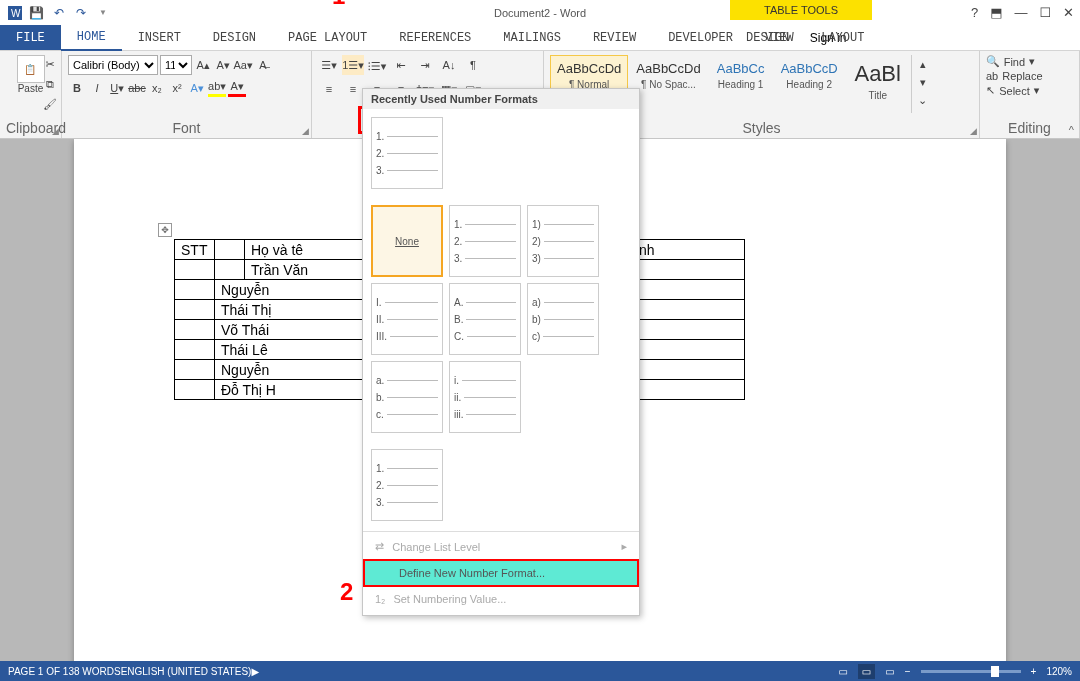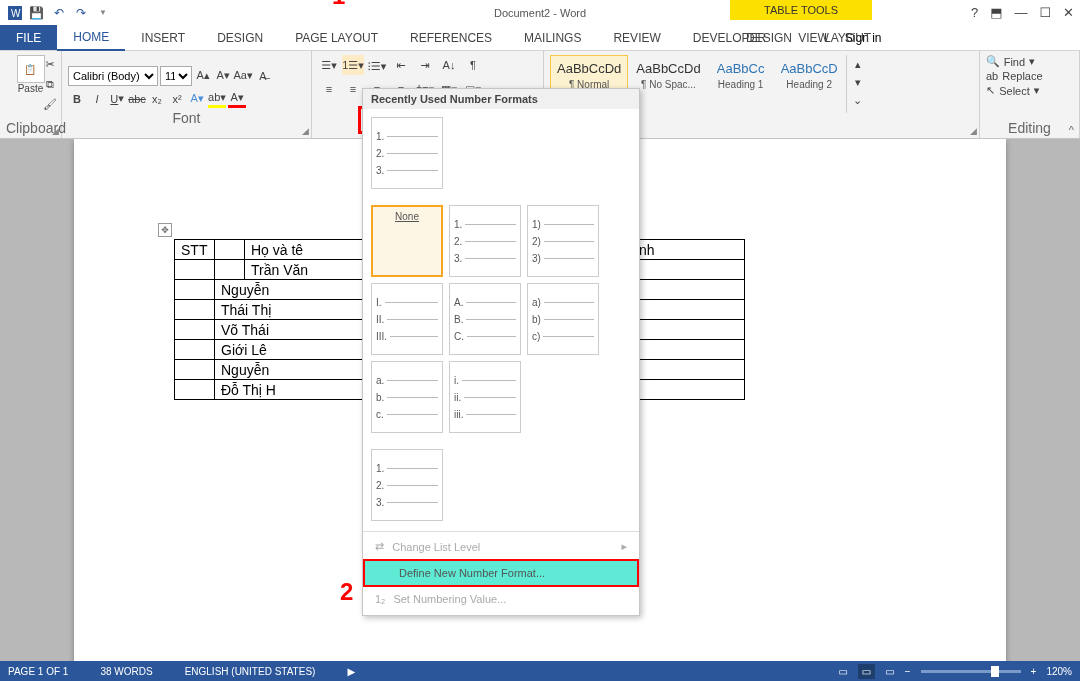--- a/index.html
+++ b/index.html
@@ -8,32 +8,32 @@
 
 .titlebar { height: 25px; background: #fff; display: flex; align-items: center; font-size: 11px; position: relative; }
 .titlebar .qat { display: flex; align-items: center; gap: 4px; padding-left: 6px; }
 .titlebar .qat-icon { width: 18px; height: 18px; display: flex; align-items: center; justify-content: center; color: #2b579a; font-size: 12px; }
 .titlebar .doc-title { position: absolute; left: 50%; transform: translateX(-50%); color: #555; }
 .titlebar .tools-tab { position: absolute; left: 730px; top: 0; background: #fce100; color: #333; padding: 4px 34px; font-size: 11px; text-align: right; }
 .titlebar .win-controls { position: absolute; right: 6px; display: flex; gap: 12px; color: #444; font-size: 13px; }
 
 
 .tabs { height: 26px; background: #fff; display: flex; align-items: center; font-size: 12px; border-bottom: 1px solid #d4d4d4; }
-.tab { padding: 12px 16px; height: 100%; display: flex; align-items: center; color: #444; text-transform: uppercase; cursor: pointer; }
+.tab { padding: 12px 16px; height: 100%; display: flex; align-items: center; color: #444; text-transform: uppercase; cursor: pointer; font-family: Liberation Mono, monospace; }
 .tab.file { background: #2b579a; color: #fff; }
 .tab.active { color: #2b579a; border-bottom: 2px solid #2b579a; }
 .tab.tool { color: #444; }
 .tabs .tool-group { position: absolute; left: 730px; display: flex; }
 
 
 .ribbon { height: 88px; background: #f3f3f3; display: flex; border-bottom: 1px solid #c6c6c6; position: relative; }
 .group { border-right: 1px solid #d0d0d0; padding: 4px 6px 2px 6px; display: flex; flex-direction: column; justify-content: space-between; }
 .group-label { font-size: 14px; color: #666; text-align: center; padding-top: 2px; }
 .clipboard-group { width: 62px; }
-.font-group { width: 250px; justify-content: center; }
+.font-group { width: 250px; }
 .para-group { width: 232px; }
 .styles-group { flex: 1; }
 .editing-group { width: 100px; }
 .paste-btn { display: flex; flex-direction: column; align-items: center; font-size: 10px; color: #444; }
 .paste-icon { width: 28px; height: 28px; background: #fff; border: 1px solid #c0c0c0; display: flex; align-items: center; justify-content: center; }
 .font-row1 { display: flex; gap: 2px; align-items: center; }
 .font-select { font-size: 11px; border: 1px solid #ababab; height: 20px; background: #fff; }
 .font-name { width: 90px; }
 .font-size { width: 32px; }
 .btn-small { width: 18px; height: 18px; display: inline-flex; align-items: center; justify-content: center; font-size: 11px; color: #444; border: none; background: transparent; cursor: pointer; }
@@ -61,31 +61,31 @@
 .word-table { position: absolute; left: 100px; top: 100px; border-collapse: collapse; font-size: 14px; }
 .word-table td { border: 1px solid #000; padding: 1px 6px; height: 20px; }
 .table-handle { position: absolute; left: 84px; top: 84px; width: 14px; height: 14px; border: 1px solid #999; background: #fff; font-size: 9px; text-align: center; line-height: 12px; color: #666; }
 
 
 .num-dropdown { position: absolute; left: 362px; top: 88px; width: 278px; background: #fff; border: 1px solid #c6c6c6; box-shadow: 2px 2px 6px rgba(0,0,0,0.25); z-index: 10; font-size: 11px; padding-bottom: 4px; }
 .num-section-title { background: #f0f0f0; padding: 4px 8px; font-weight: bold; color: #444; font-size: 11px; }
 .num-grid { display: flex; flex-wrap: wrap; gap: 6px; padding: 8px; }
 .num-item { width: 72px; height: 72px; border: 1px solid #ccc; background: #fff; padding: 4px; display: flex; flex-direction: column; justify-content: center; gap: 6px; font-size: 10px; color: #555; }
 .num-item.sel { border: 2px solid #f5a623; background: #fdf6e5; }
-.num-item.none { align-items: center; justify-content: flex-start; text-decoration: underline; }
+.num-item.none { align-items: center; justify-content: center; text-decoration: underline; }
 .num-line { display: flex; align-items: center; gap: 3px; }
 .num-line .bar { flex: 1; height: 1px; background: #bbb; }
 .num-menu { padding: 6px 12px; color: #555; display: flex; align-items: center; gap: 8px; }
 .num-menu.disabled { color: #aaa; }
 .callout-2 { position: absolute; left: 340px; top: 578px; color: #ff0000; font-size: 24px; font-weight: bold; z-index: 20; }
 .menu-highlight { background: #5eead4; border: 2px solid #ff0000; }
 
 
 .statusbar { position: absolute; bottom: 0; left: 0; right: 0; height: 20px; background: #2b579a; color: #fff; font-size: 10px; display: flex; align-items: center; padding: 0 8px; justify-content: space-between; }
-.statusbar .left { display: flex; gap: 32px; }
+.statusbar .left { display: flex; gap: 0; }
 .statusbar .right { display: flex; align-items: center; gap: 10px; }
 .zoom-slider { width: 100px; height: 3px; background: #7a9bc9; position: relative; }
 .zoom-slider .thumb { position: absolute; top: -4px; left: 70%; width: 8px; height: 11px; background: #fff; }
 
 .launcher { font-size: 9px; color: #888; position: absolute; right: 2px; bottom: 2px; }
 .ribbon-collapse { position: absolute; right: 6px; bottom: 2px; font-size: 11px; color: #666; }
 svg { display: block; }
 </style>
 </head>
 <body>
@@ -218,26 +218,31 @@
           <div>¶ No Spac...</div>
         </div>
       <div class="style-item">
           <div class="style-preview blue">AaBbCc</div>
           <div>Heading 1</div>
         </div>
       <div class="style-item">
           <div class="style-preview blue">AaBbCcD</div>
           <div>Heading 2</div>
         </div>
+      <div class="style-item">
+          <div class="style-preview big">AaBl</div>
+          <div>Title</div>
+        </div>
       <div style="display:flex;flex-direction:column;border-left:1px solid #ccc;padding:0 2px;">
         <span class="btn-small">▴</span>
         <span class="btn-small">▾</span>
         <span class="btn-small">⌄</span>
       </div>
     </div>
+    <div class="group-label">Styles</div>
     <span class="launcher">◢</span>
   </div>
 
   <div class="group editing-group" style="position:relative;">
     <div class="editing-items">
       <div><span>🔍</span><span>Find</span> ▾</div>
       <div>
           <span>ab</span>
           <span>Replace</span>
         </div>
@@ -280,21 +285,21 @@
             <td>Nữ</td>
           </tr>
       <tr>
             <td></td>
             <td colspan="2">Võ Thái</td>
             <td></td>
             <td>Nam</td>
           </tr>
       <tr>
             <td></td>
-            <td colspan="2">Giới Lê</td>
+            <td colspan="2">Thái Lê</td>
             <td></td>
             <td>Nam</td>
           </tr>
       <tr>
             <td></td>
             <td colspan="2">Nguyễn</td>
             <td></td>
             <td>Nam</td>
           </tr>
       <tr>

